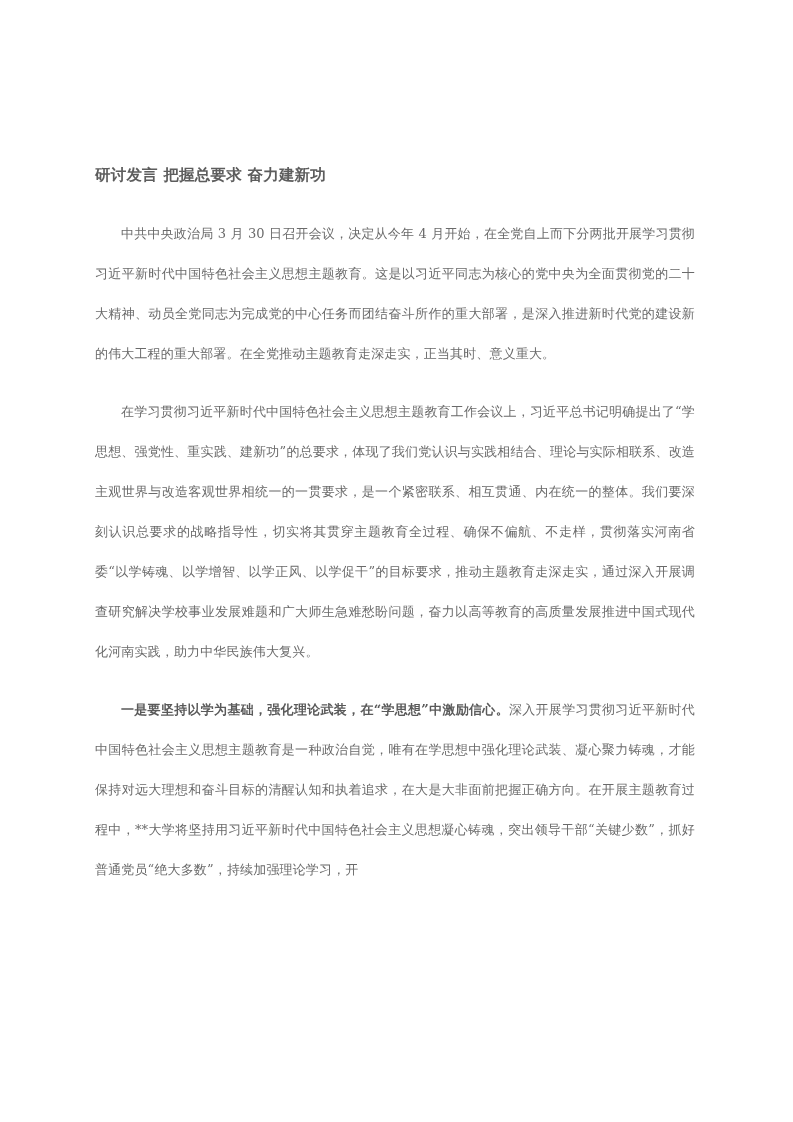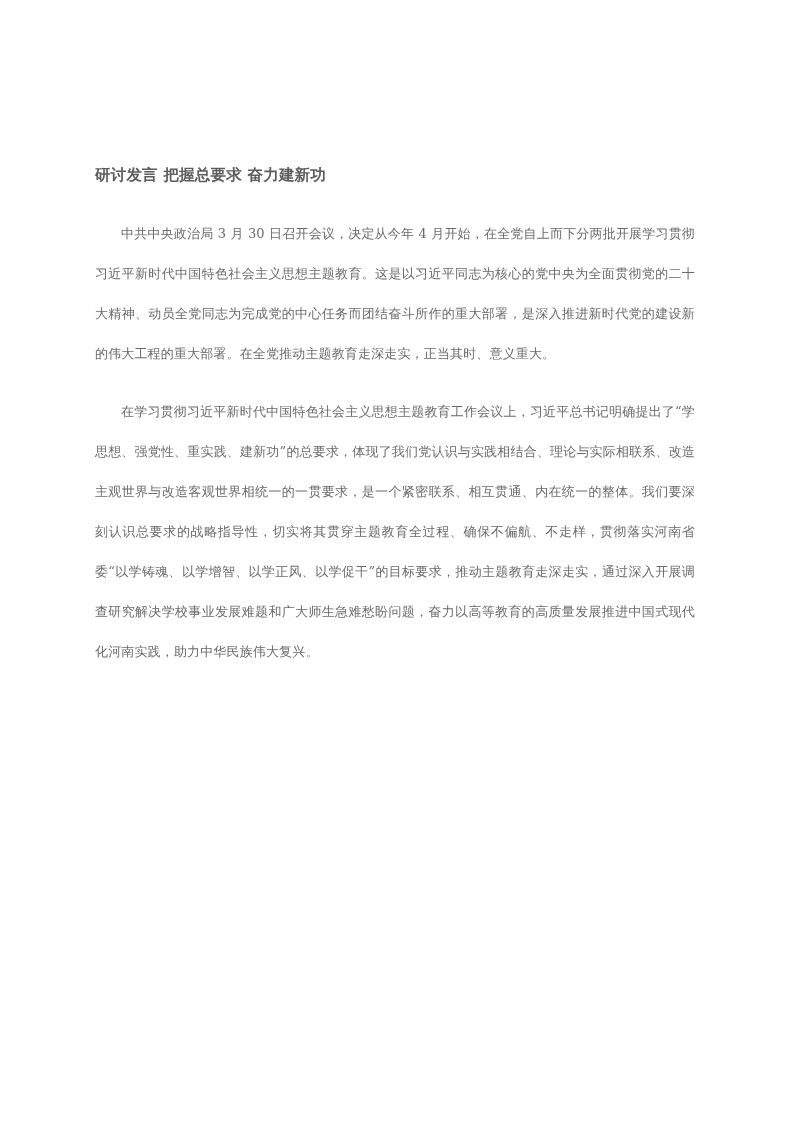--- a/index.html
+++ b/index.html
@@ -72,16 +72,17 @@
 <div id="page">
 
   <div id="doc-body">
 
     <h1 class="doc-title">研讨发言 把握总要求 奋力建新功</h1>
 
     <p class="para">中共中央政治局 3 月 30 日召开会议，决定从今年 4 月开始，在全党自上而下分两批开展学习贯彻习近平新时代中国特色社会主义思想主题教育。这是以习近平同志为核心的党中央为全面贯彻党的二十大精神、动员全党同志为完成党的中心任务而团结奋斗所作的重大部署，是深入推进新时代党的建设新的伟大工程的重大部署。在全党推动主题教育走深走实，正当其时、意义重大。</p>
 
     <p class="para">在学习贯彻习近平新时代中国特色社会主义思想主题教育工作会议上，习近平总书记明确提出了“学思想、强党性、重实践、建新功”的总要求，体现了我们党认识与实践相结合、理论与实际相联系、改造主观世界与改造客观世界相统一的一贯要求，是一个紧密联系、相互贯通、内在统一的整体。我们要深刻认识总要求的战略指导性，切实将其贯穿主题教育全过程、确保不偏航、不走样，贯彻落实河南省委“以学铸魂、以学增智、以学正风、以学促干”的目标要求，推动主题教育走深走实，通过深入开展调查研究解决学校事业发展难题和广大师生急难愁盼问题，奋力以高等教育的高质量发展推进中国式现代化河南实践，助力中华民族伟大复兴。</p>
 
+    <p class="para"><span class="lead">一是要坚持以学为基础，强化理论武装，在“学思想”中激励信心。</span><span>深入开展学习贯彻习近平新时代中国特色社会主义思想主题教育是一种政治自觉，唯有在学思想中强化理论武装、凝心聚力铸魂，才能保持对远大理想和奋斗目标的清醒认知和执着追求，在大是大非面前把握正确方向。在开展主题教育过程中，**大学将坚持用习近平新时代中国特色社会主义思想凝心铸魂，突出领导干部“关键少数”，抓好普通党员“绝大多数”，持续加强理论学习，开</span></p>
 
   </div>
 
 </div>
 
 </body></html>

